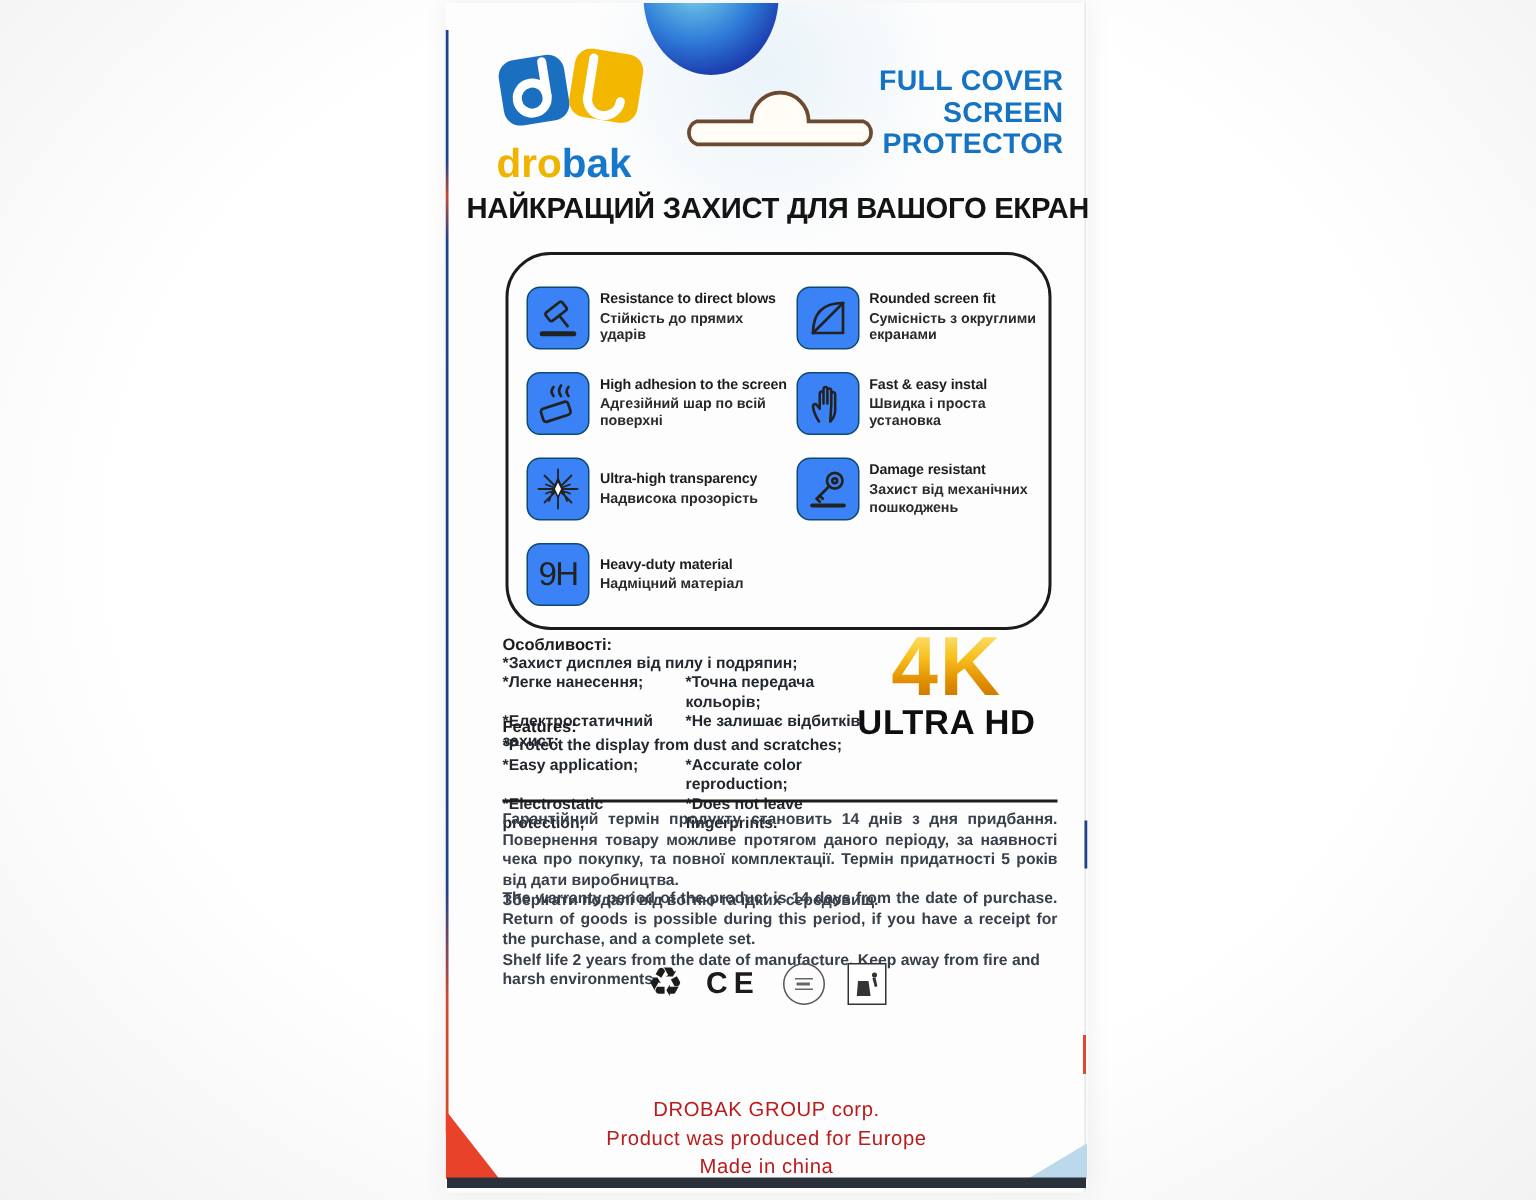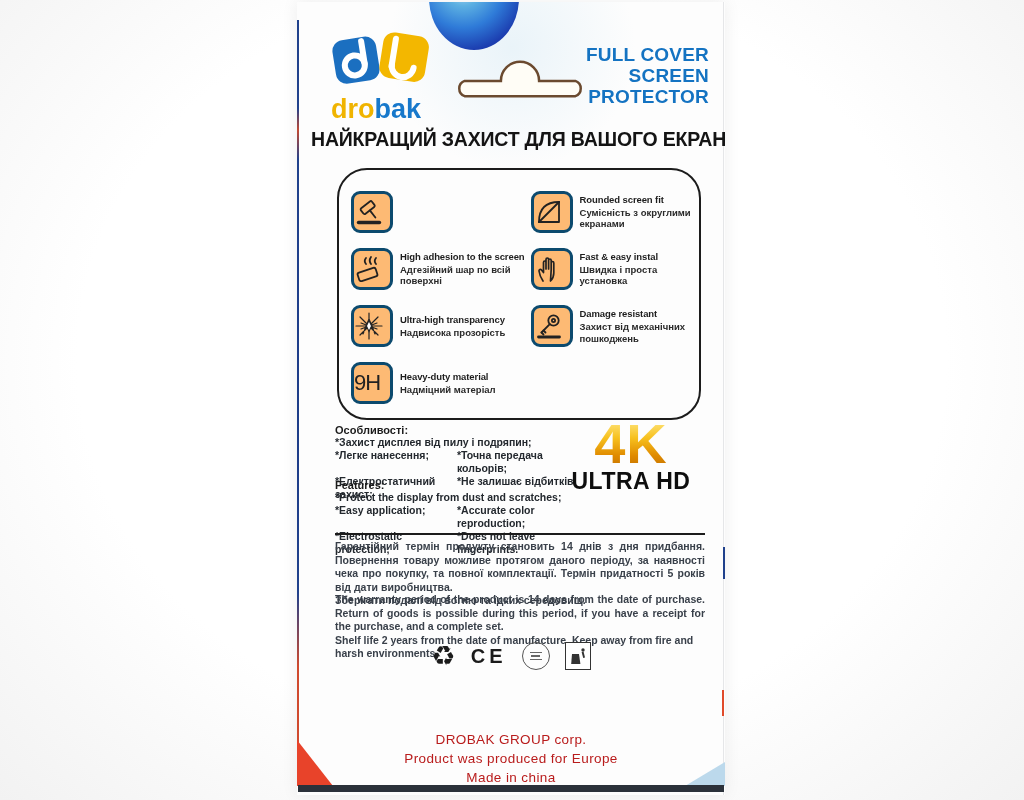--- a/index.html
+++ b/index.html
@@ -39,22 +39,22 @@
   .ptype{position:absolute;right:16px;top:42px;text-align:right;
     font-size:19px;line-height:21px;font-weight:700;color:#1473c2;letter-spacing:0.2px;}
   .tagline{position:absolute;left:14px;right:8px;top:126px;text-align:center;
     font-size:19.5px;font-weight:700;color:#141414;white-space:nowrap;letter-spacing:-0.2px;}
   
   .panel{position:absolute;left:40px;top:166px;width:364px;height:252px;
     border:2px solid #1c1c1c;border-radius:30px;box-sizing:border-box;
     padding:13px 6px 6px 12px;
     display:grid;grid-template-columns:1fr 1fr;grid-template-rows:repeat(4,1fr);column-gap:6px;}
   .feat{display:flex;align-items:center;gap:7px;}
-  .feat .ibox{flex:0 0 auto;width:42px;height:42px;border:3px solid #0c4a6e;border-radius:9px;
-    box-sizing:border-box;display:flex;align-items:center;justify-content:flex-start;background:#fdba74;}
+  .feat .ibox{flex:0 0 auto;width:42px;height:42px;border:1px solid #0c4a6e;border-radius:9px;
+    box-sizing:border-box;display:flex;align-items:center;justify-content:center;background:#3b82f6;}
   .feat .txt{min-width:0;}
   .feat .t{font-size:9.5px;font-weight:700;color:#1d1d1d;white-space:nowrap;letter-spacing:-0.1px;}
   .feat .s{font-size:9.5px;font-weight:600;color:#2a2a2a;line-height:11.5px;max-width:118px;margin-top:2px;}
   .nineh{font-size:22px;font-weight:500;color:#222;letter-spacing:-1px;}
   
   .list-ua{position:absolute;left:38px;top:422px;width:252px;}
   .list-en{position:absolute;left:38px;top:477px;width:252px;}
   .list-title{font-size:11px;font-weight:700;color:#1b1b1b;}
   .list-line{font-size:10.5px;font-weight:600;color:#23282e;line-height:13px;display:flex;}
   .list-line .c1{flex:0 0 122px;}
@@ -136,20 +136,24 @@
         <svg width="30" height="30" viewBox="0 0 30 30">
           <g fill="none" stroke="#222" stroke-width="1.8" stroke-linecap="round">
             <g transform="rotate(-38 14 11)">
                 <rect x="7" y="7" width="14" height="7" rx="1.5"></rect>
                 <path d="M14 14 v9"></path>
               </g>
             <path d="M4.5 25.5 h21" stroke-width="3.4"></path>
           </g>
         </svg>
       </div>
+      <div class="txt">
+          <div class="t">Resistance to direct blows</div>
+        <div class="s">Стійкість до прямих ударів</div>
+        </div>
     </div>
 
     <div class="feat">
       <div class="ibox">
         <svg width="30" height="30" viewBox="0 0 30 30">
           <g fill="none" stroke="#222" stroke-width="1.8" stroke-linecap="round" stroke-linejoin="round">
             <path d="M5 25 Q5 5 25 5"></path>
               <path d="M5 25 L25 5"></path>
               <path d="M5 25 H25 V5"></path>
           </g>

